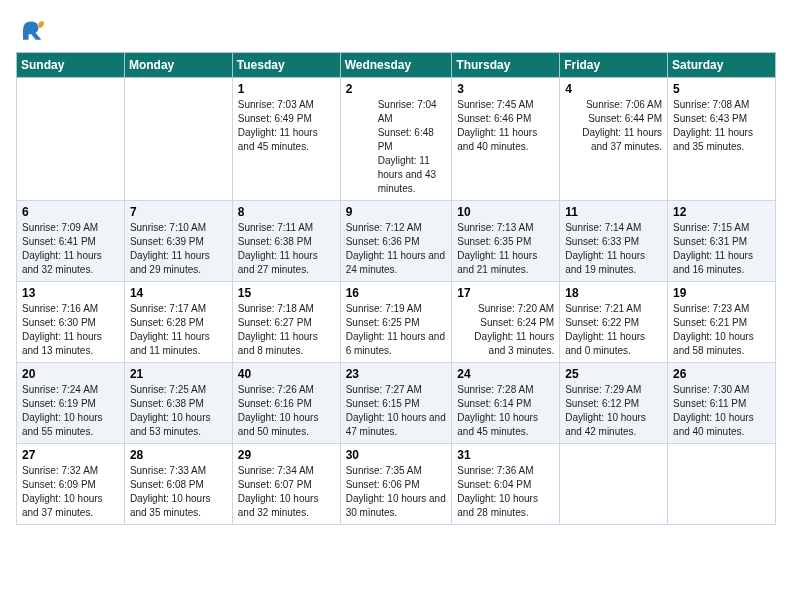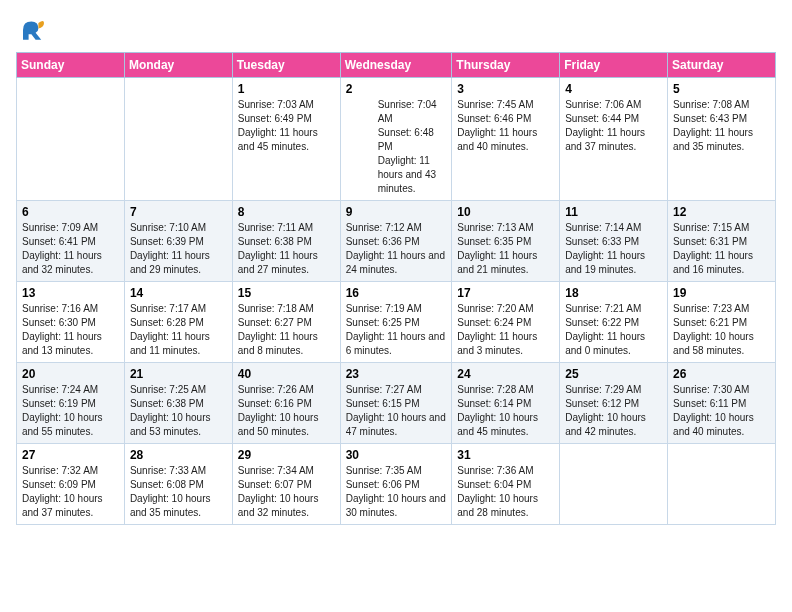--- a/index.html
+++ b/index.html
@@ -42,21 +42,21 @@
     .location {
       font-size: 14px;
       color: #444;
     }
     table {
       width: 100%;
       border-collapse: collapse;
       font-size: 10.5px;
     }
     thead th {
-      background: #ec4899;
+      background: #0f766e;
       color: #fff;
       padding: 5px 4px;
       text-align: left;
       font-size: 12px;
       font-weight: bold;
       border: 1px solid #aac4e0;
     }
     tbody td {
       vertical-align: top;
       border: 1px solid #c8d8e8;
@@ -129,21 +129,21 @@
 Daylight: 11 hours and 43 minutes.</div>
         </td>
         <td>
           <span class="day-num">3</span>
           <div class="day-info" style="white-space: pre-line;">Sunrise: 7:45 AM
 Sunset: 6:46 PM
 Daylight: 11 hours and 40 minutes.</div>
         </td>
         <td>
           <span class="day-num">4</span>
-          <div class="day-info" style="white-space: pre-line;">Sunrise: 7:06 AM
+          <div class="day-info" style="white-space: pre-line; text-align: right;">Sunrise: 7:06 AM
 Sunset: 6:44 PM
 Daylight: 11 hours and 37 minutes.</div>
         </td>
         <td>
           <span class="day-num">5</span>
           <div class="day-info" style="white-space: pre-line;">Sunrise: 7:08 AM
 Sunset: 6:43 PM
 Daylight: 11 hours and 35 minutes.</div>
         </td>
       </tr>
@@ -211,21 +211,21 @@
 Daylight: 11 hours and 8 minutes.</div>
         </td>
         <td>
           <span class="day-num">16</span>
           <div class="day-info" style="white-space: pre-line;">Sunrise: 7:19 AM
 Sunset: 6:25 PM
 Daylight: 11 hours and 6 minutes.</div>
         </td>
         <td>
           <span class="day-num">17</span>
-          <div class="day-info" style="white-space: pre-line;">Sunrise: 7:20 AM
+          <div class="day-info" style="white-space: pre-line; text-align: right;">Sunrise: 7:20 AM
 Sunset: 6:24 PM
 Daylight: 11 hours and 3 minutes.</div>
         </td>
         <td>
           <span class="day-num">18</span>
           <div class="day-info" style="white-space: pre-line;">Sunrise: 7:21 AM
 Sunset: 6:22 PM
 Daylight: 11 hours and 0 minutes.</div>
         </td>
         <td>

